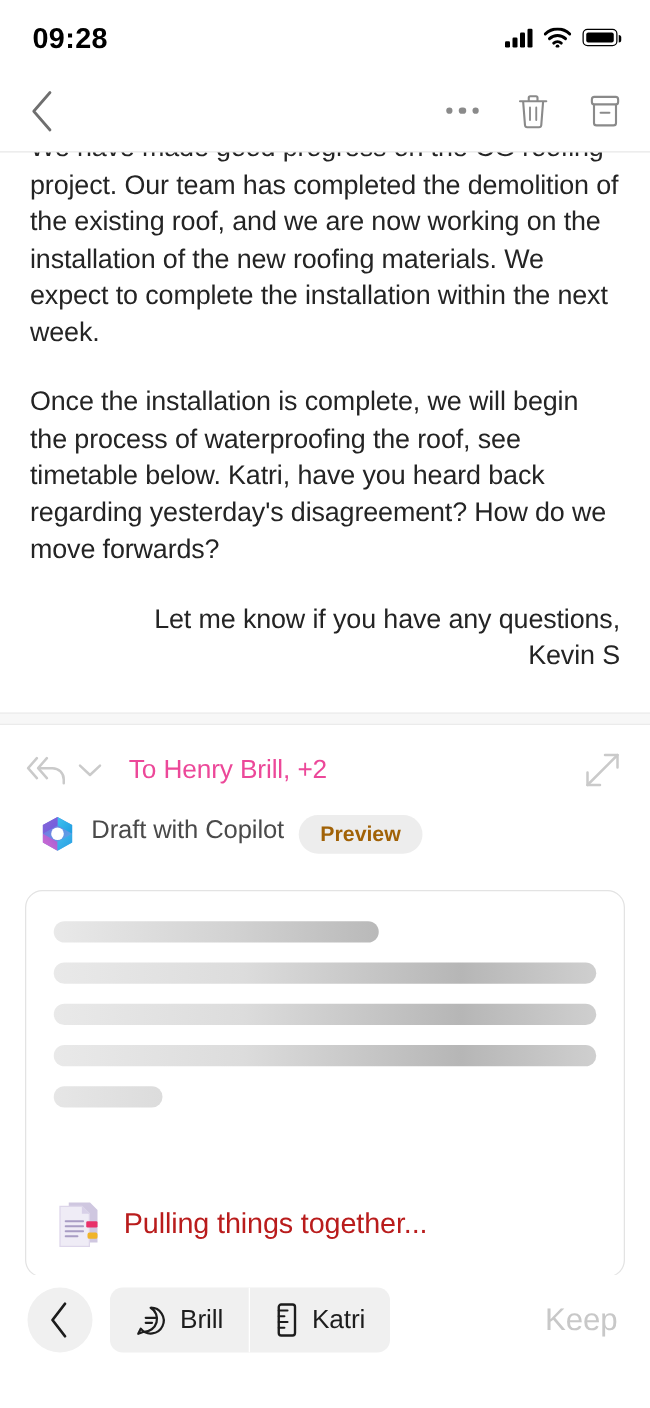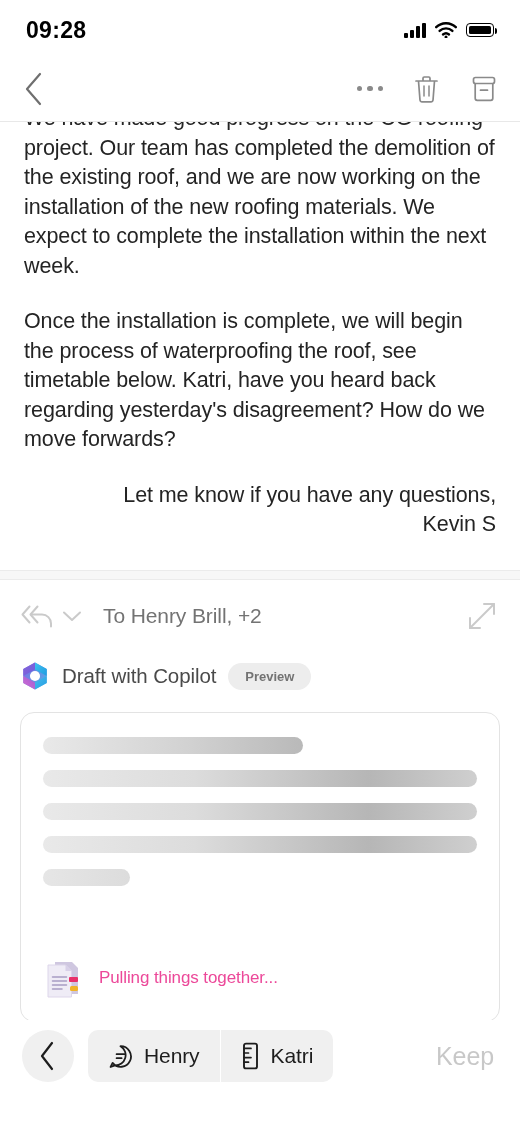--- a/index.html
+++ b/index.html
@@ -89,35 +89,35 @@
   }
 
   
   .replybar {
     height:72px;
     display:flex; align-items:center;
     padding:0 22px 0 20px;
   }
   .reply-icons { display:flex; align-items:center; gap:7px; }
   .recip {
-    font-size:21px; color:#737373; margin-left:20px;
+    font-size:21px; color:#ec4899; margin-left:20px;
     letter-spacing:-0.1px; flex:1 1 auto;
   }
   .expand-arrow { color:#c8c8c8; }
 
   
   .cp-head {
-    display:flex; align-items:center;
-    padding:0 20px; height:48px; gap:12px;
+    display:flex; align-items:flex-start;
+    padding:0 31px; height:48px; gap:12px;
   }
   .cp-logo { width:30px; height:30px; flex:0 0 auto; }
   .cp-title { font-size:20.5px; color:#4a4a4a; letter-spacing:-0.1px; }
   .cp-badge {
-    background:#ededed; color:#737373;
-    font-size:13px; font-weight:bold;
+    background:#ededed; color:#a16207;
+    font-size:17px; font-weight:bold;
     padding:7px 17px; border-radius:20px;
     line-height:1;
   }
 
   
   .card {
     margin:12px 20px 0 20px;
     border:1px solid #e3e3e3;
     border-radius:14px;
     height:310px;
@@ -131,21 +131,21 @@
   }
   .sk.w60 { width:60%; background:linear-gradient(90deg,#e9e9e9 0%,#d2d2d2 55%,#b9b9b9 100%); }
   .sk.w100 { width:100%; }
   .sk.w20 { width:20%; background:linear-gradient(90deg,#e6e6e6 0%,#dcdcdc 100%); }
 
   .card-foot {
     position:absolute; left:22px; bottom:22px;
     display:flex; align-items:center; gap:16px;
   }
   .doc-icon { width:40px; height:42px; flex:0 0 auto; }
-  .foot-text { font-size:17px; color:#ec4899; letter-spacing:-0.1px; }
+  .foot-text { font-size:23px; color:#b91c1c; letter-spacing:-0.1px; }
 
   
   .toolbar {
     position:absolute; left:0; right:0; bottom:0;
     height:106px;
     display:flex; align-items:center;
     padding:0 22px 34px 22px;
     gap:14px;
     background:#fff;
   }
@@ -324,21 +324,21 @@
       <path d="M13 2 L3 15 L13 28" stroke="#1d1d1d" stroke-width="2.2" fill="none" stroke-linecap="round" stroke-linejoin="round"></path>
     </svg>
   </button>
 
   <div class="segment">
     <button class="seg-item">
       <svg width="25" height="25" viewBox="0 0 25 25">
         <path d="M12.5 2.2 A10.3 10.3 0 1 1 4.6 18.9 L2.6 23 L7 21.4 A10.3 10.3 0 0 0 12.5 2.2 Z" stroke="#1d1d1d" stroke-width="1.8" fill="none" stroke-linejoin="round"></path>
         <path d="M8.6 10.2 H16.4 M8.6 14.2 H13.6" stroke="#1d1d1d" stroke-width="1.8" stroke-linecap="round"></path>
       </svg>
-      <span>Henry</span>
+      <span>Brill</span>
     </button>
     <div class="seg-div"></div>
     <button class="seg-item">
       <svg width="19" height="28" viewBox="0 0 19 28">
         <rect x="3" y="1.6" width="13" height="24.8" rx="2" stroke="#1d1d1d" stroke-width="1.9" fill="none"></rect>
         <path d="M3 6.4 H10 M3 11 H7.5 M3 15.6 H10 M3 20.2 H7.5" stroke="#1d1d1d" stroke-width="1.7" stroke-linecap="round"></path>
       </svg>
       <span>Katri</span>
     </button>
   </div>

